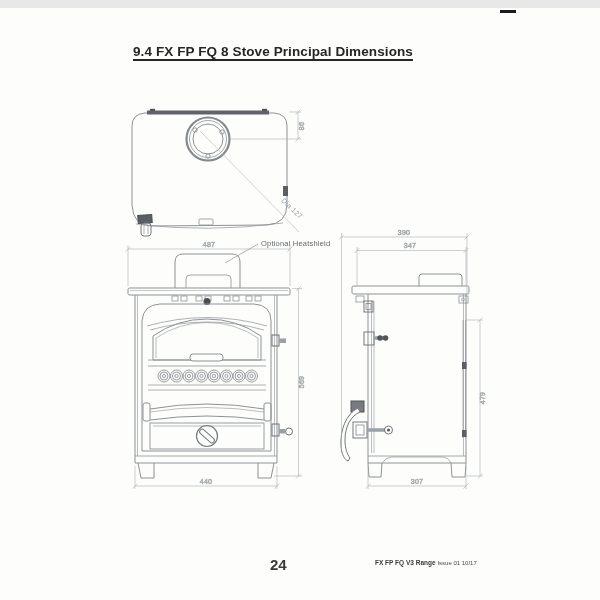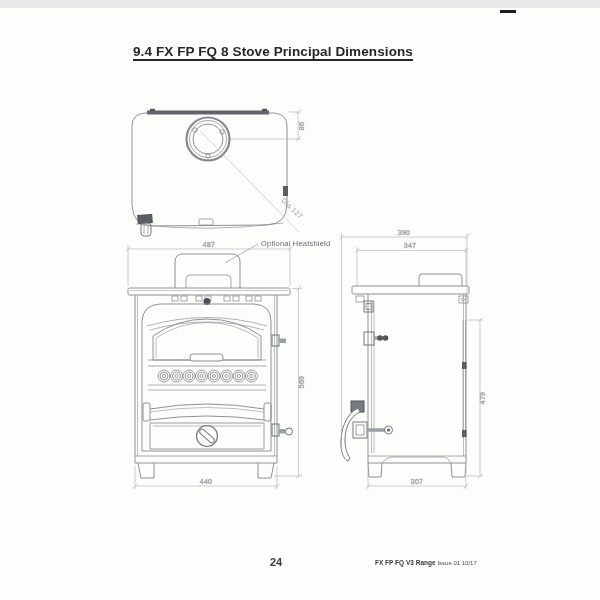--- a/index.html
+++ b/index.html
@@ -15,21 +15,21 @@
     text-decoration:underline;text-decoration-thickness:1.5px;text-underline-offset:3px;
     letter-spacing:.1px;white-space:nowrap;
   }
   .subtitle{
     position:absolute;left:133px;top:66px;
     font-size:8.5px;color:#303030;white-space:nowrap;letter-spacing:.1px;
   }
   .drawing-svg{position:absolute;left:0;top:0;}
   .footer-page{
     position:absolute;left:270px;top:548px;
-    font-size:11px;font-weight:bold;color:#3a3a3a;
+    font-size:15px;font-weight:bold;color:#3a3a3a;
   }
   .footer-doc{
     position:absolute;left:375px;top:551px;
     font-size:6.5px;color:#3a3a3a;white-space:nowrap;
   }
   .footer-doc .doc-range{font-weight:bold;}
   .footer-doc .doc-issue{font-weight:normal;font-size:6px;color:#4a4a4a;}
   svg text{font-family:"Liberation Sans", sans-serif;}
   .dim-text{font-size:7px;fill:#9aa1a3;letter-spacing:.3px;}
   .note-text{font-size:7.5px;fill:#63686c;letter-spacing:.2px;}

